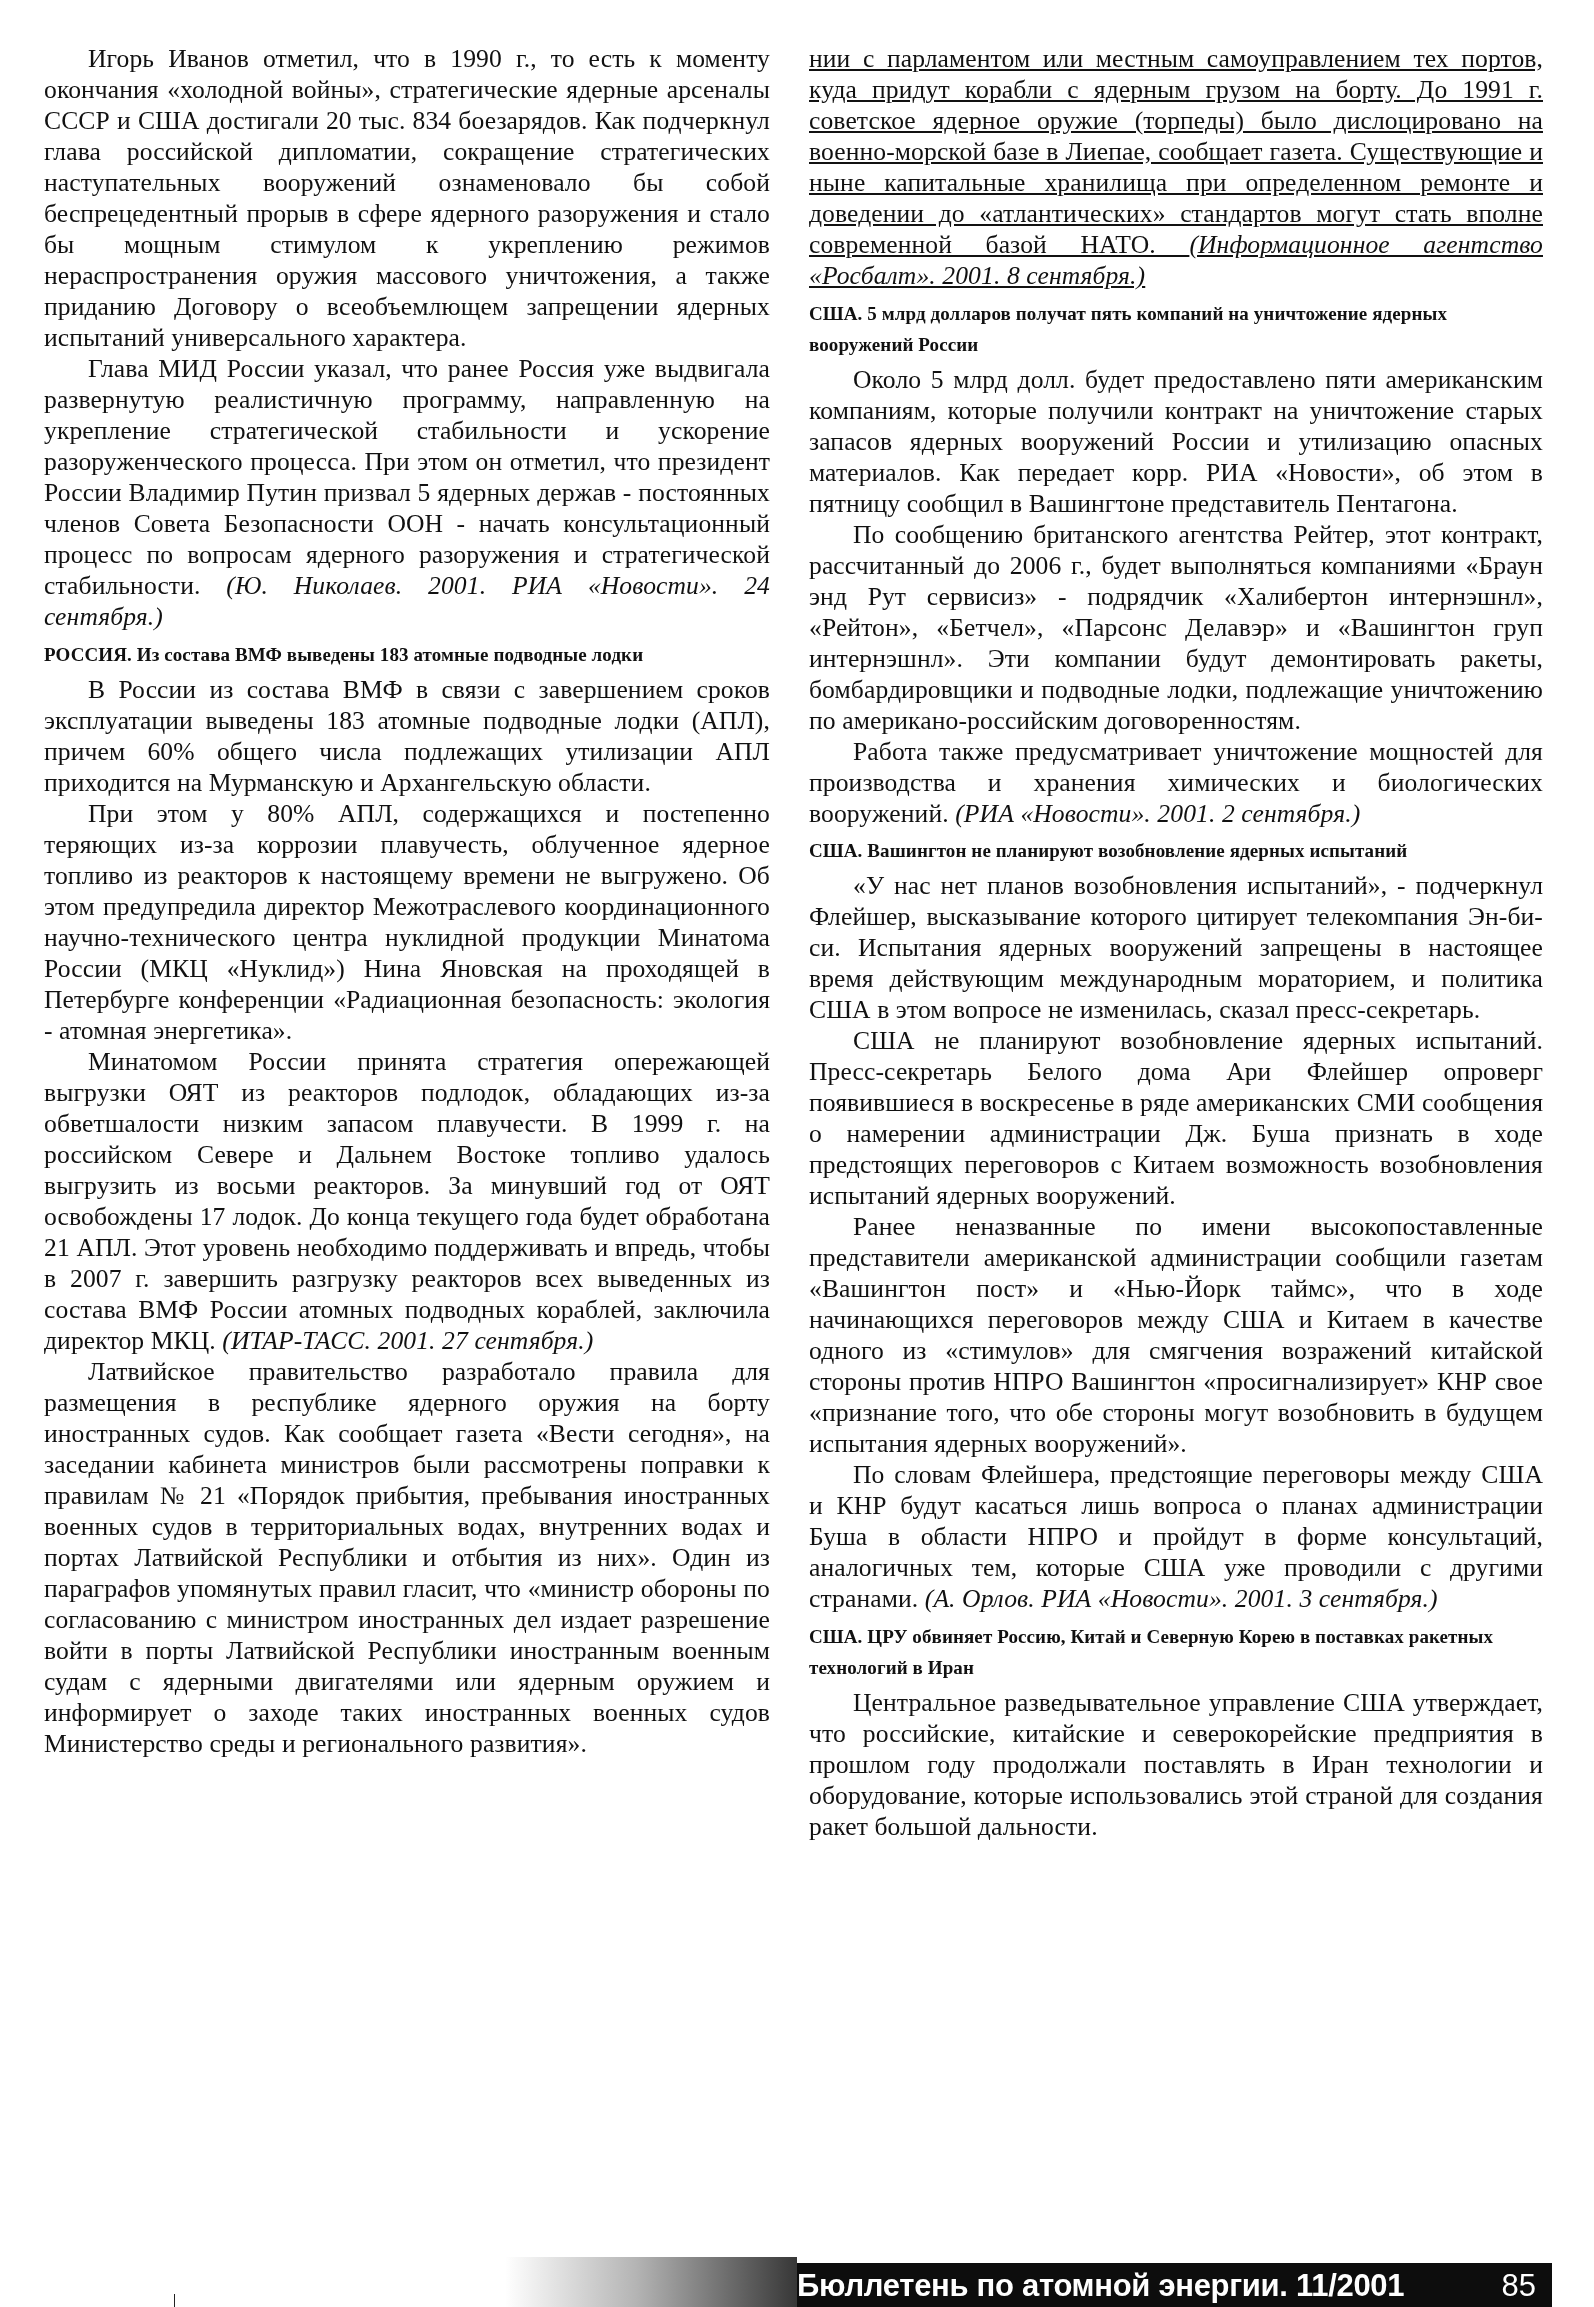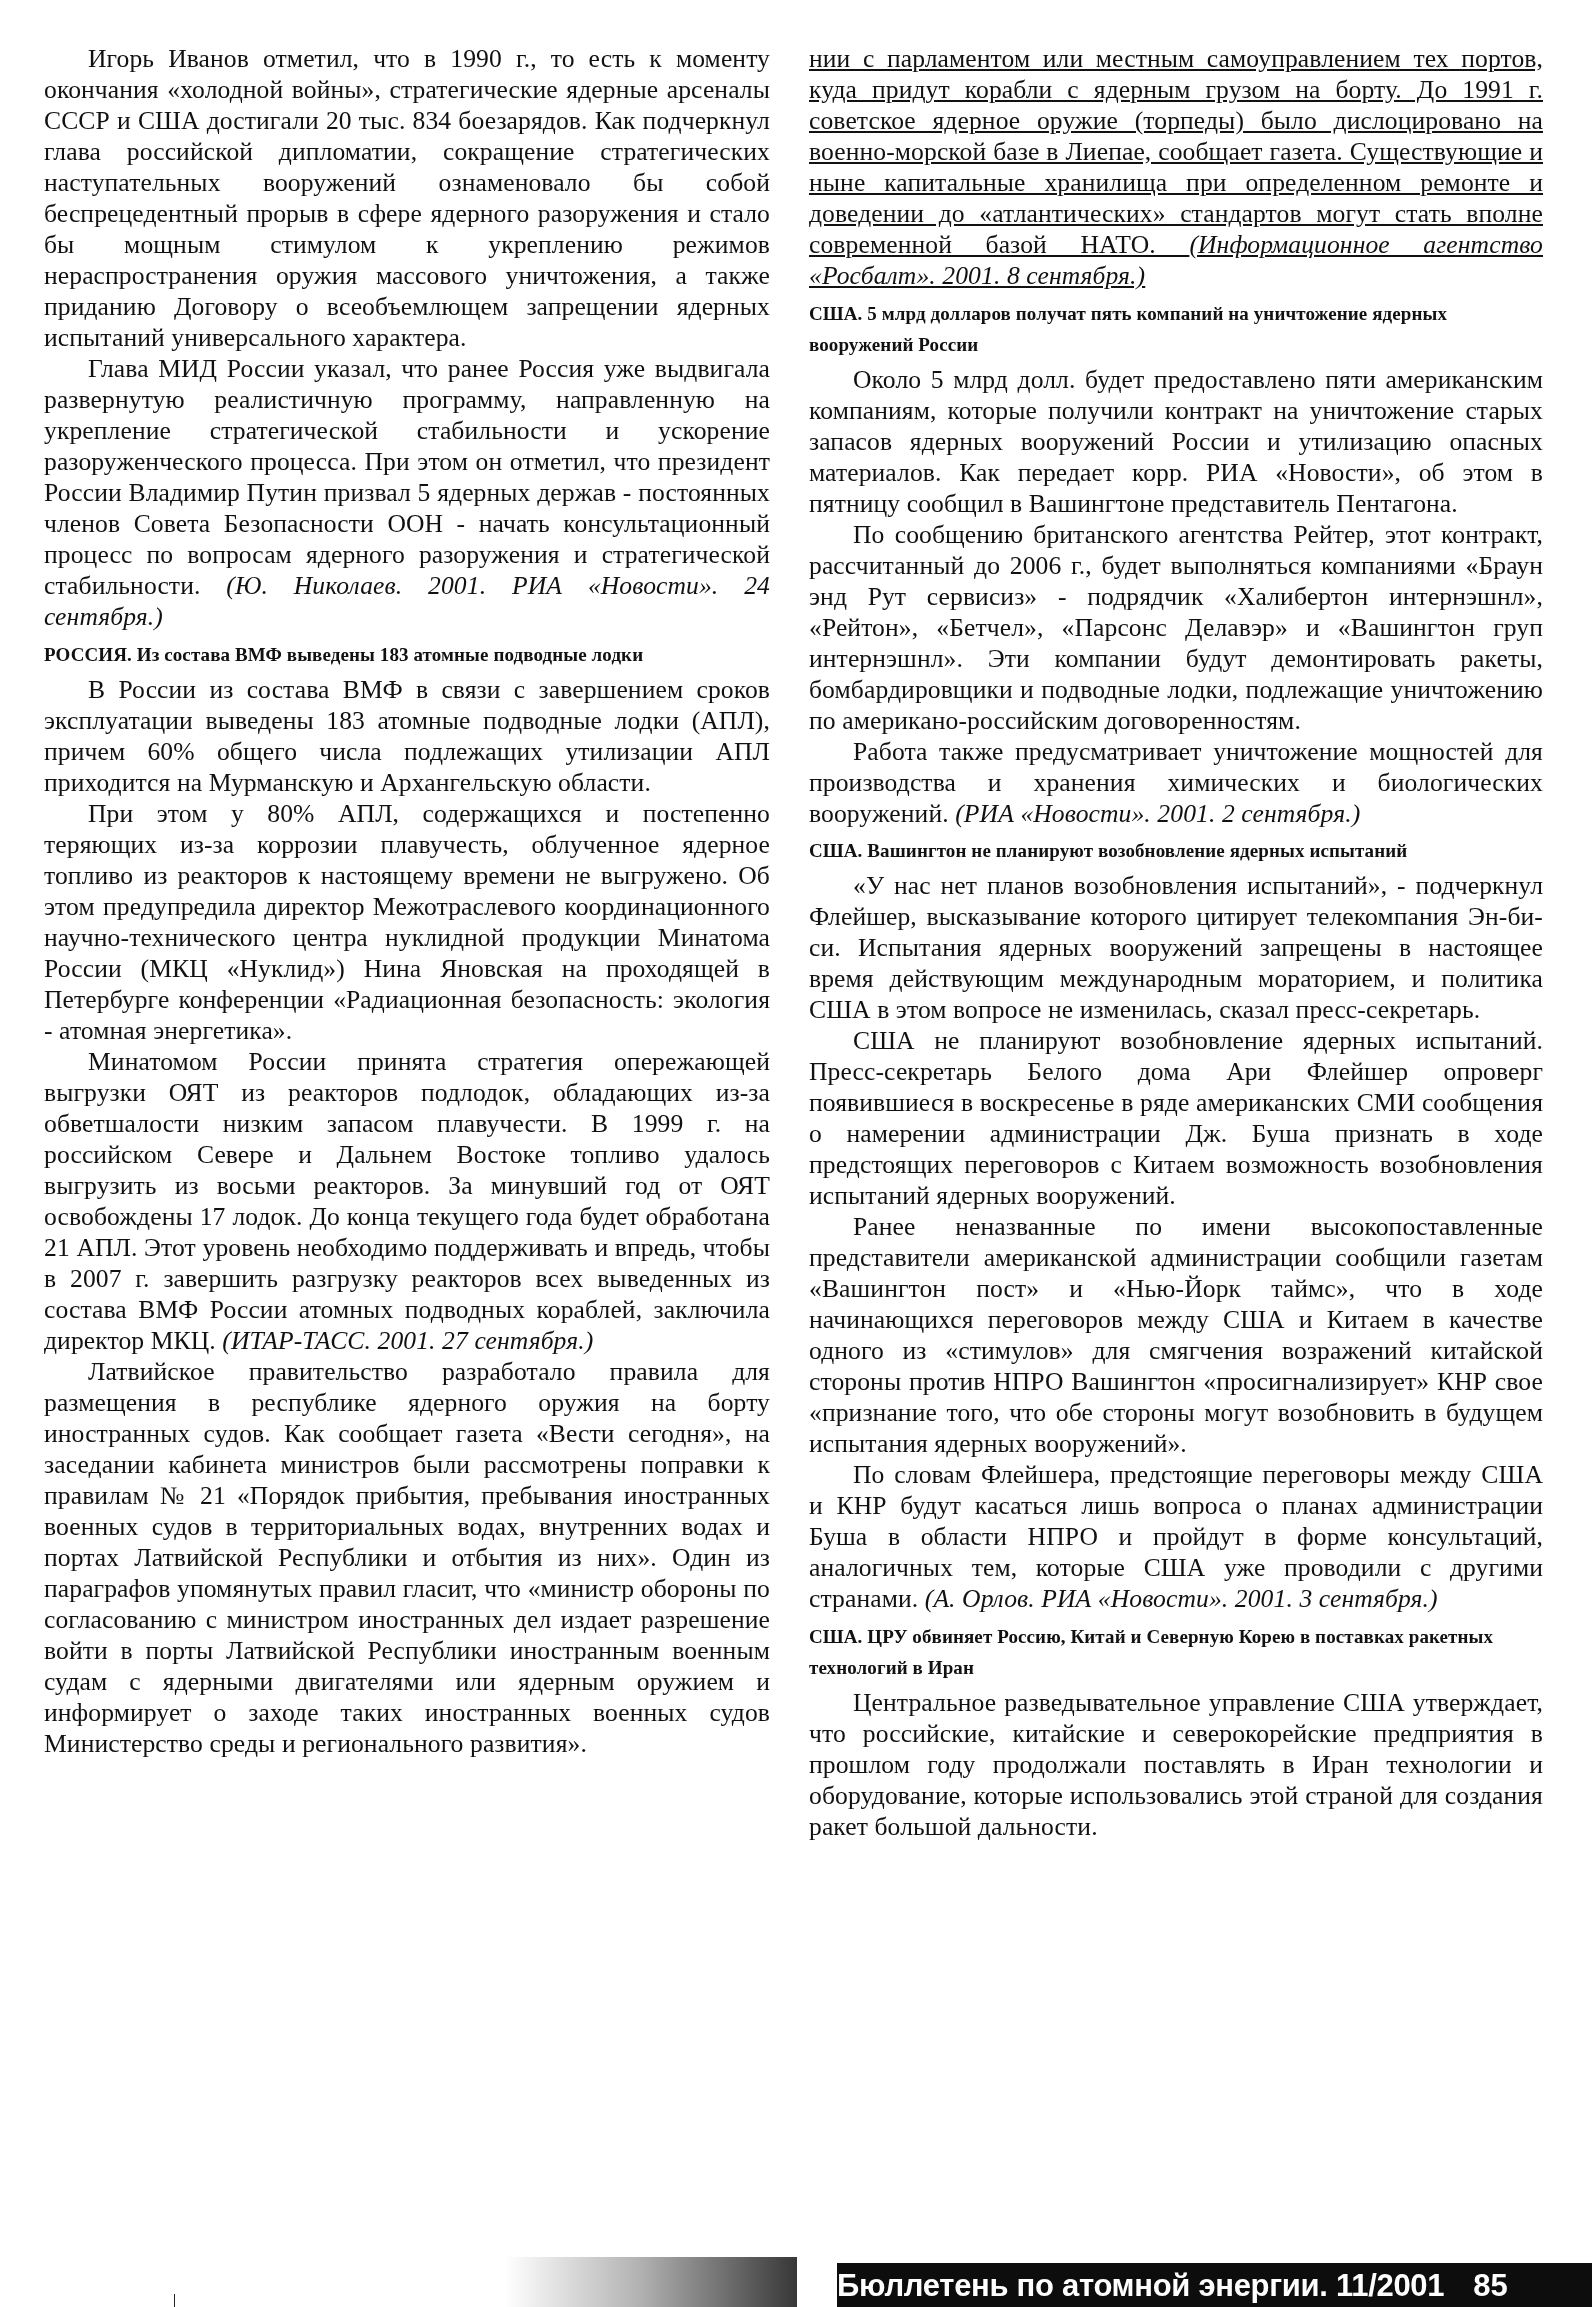--- a/index.html
+++ b/index.html
@@ -65,37 +65,36 @@
     }
     .footer-bar {
       position: absolute;
       left: 797px;
       top: 2263px;
       width: 755px;
       height: 45px;
       background: #0d0d0d;
       display: flex;
       align-items: center;
-      justify-content: flex-start;
+      justify-content: space-between;
       padding-right: 16px;
       box-sizing: border-box;
-      margin-left: 40px;
     }
     .footer-journal {
       color: #ffffff;
       font-family: "Liberation Sans", "DejaVu Sans", sans-serif;
       font-weight: bold;
       font-size: 31px;
       letter-spacing: -0.3px;
       white-space: nowrap;
     }
     .footer-page {
       color: #ffffff;
       font-family: "Liberation Sans", "DejaVu Sans", sans-serif;
-      font-weight: bold;
+      font-weight: normal;
       font-size: 31px;
       margin-left: 29px;
     }
     .margin-tick {
       position: absolute;
       left: 174px;
       top: 2294px;
       width: 1.3px;
       height: 13.3px;
       background: #222;

